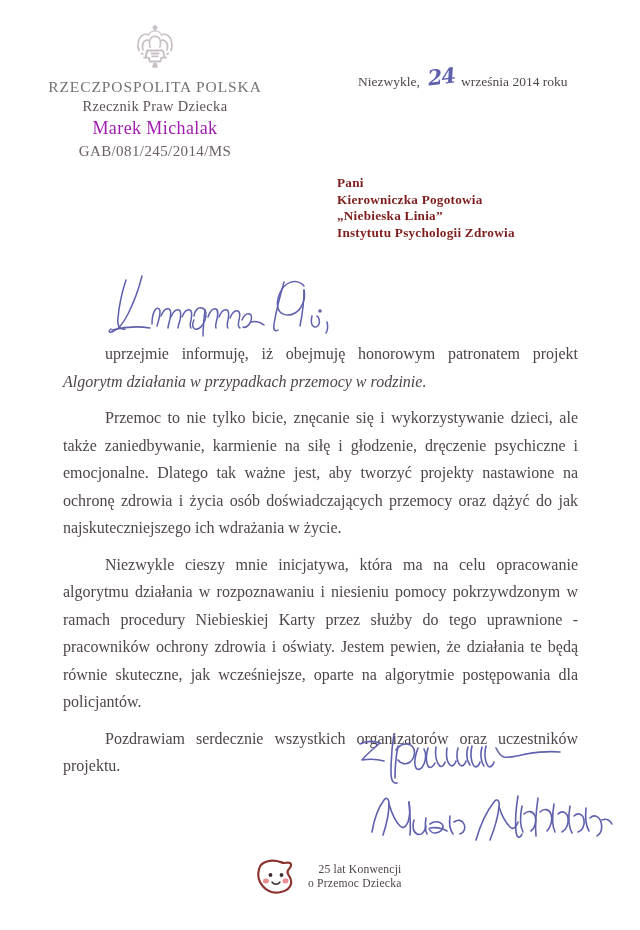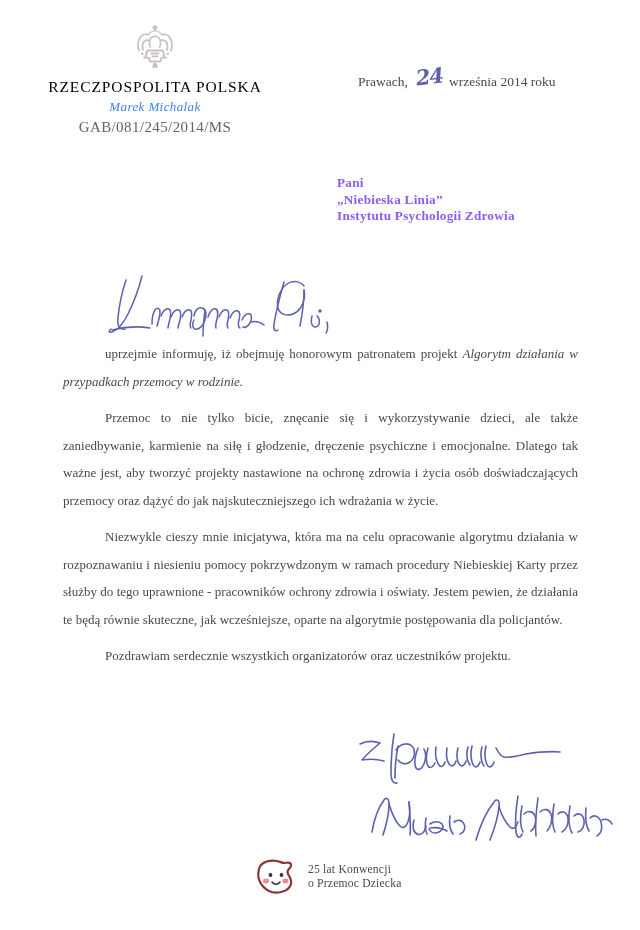--- a/index.html
+++ b/index.html
@@ -27,33 +27,32 @@
   .eagle {
     width: 46px;
     height: 50px;
     margin: 0 auto 6px auto;
     display: block;
     opacity: 0.62;
   }
   .org-name {
     font-size: 15.5px;
     letter-spacing: 0.9px;
-    color: #000000;
+    color: #737373;
     white-space: nowrap;
   }
   .org-role {
     font-size: 14.5px;
     color: #5d5159;
     margin-top: 2px;
     letter-spacing: 0.3px;
   }
   .org-person {
-    font-size: 13px;
-    font-style: italic;
-    color: #3b82f6;
+    font-size: 18px;
+    color: #a21caf;
     margin-top: 3px;
     letter-spacing: 0.4px;
   }
   .ref-no {
     font-size: 15px;
     color: #6b6067;
     margin-top: 4px;
     letter-spacing: 0.4px;
   }
 
@@ -79,40 +78,40 @@
   }
 
   
   .recipient {
     position: absolute;
     left: 337px;
     top: 175px;
     font-size: 13.2px;
     font-weight: bold;
     line-height: 16.5px;
-    color: #8b5cf6;
+    color: #7f1d1d;
     letter-spacing: 0.25px;
   }
 
   
   .salutation-hand {
     position: absolute;
     left: 108px;
     top: 272px;
     width: 260px;
     height: 70px;
   }
 
   
   .body-text {
     position: absolute;
     left: 63px;
     top: 340px;
     width: 515px;
-    font-size: 13px;
+    font-size: 16px;
     line-height: 27.5px;
     text-align: justify;
     color: #4e454b;
   }
   .body-text p {
     margin: 0 0 9px 0;
     text-indent: 42px;
   }
   .body-text p.last-para { margin-bottom: 5px; }
   .body-text i { font-style: italic; }
@@ -135,21 +134,21 @@
     align-items: center;
   }
   .footer-logo { width: 46px; height: 42px; display: block; }
   .footer-text {
     margin-left: 9px;
     font-size: 11.6px;
     line-height: 14px;
     color: #4e454b;
     letter-spacing: 0.2px;
   }
-  .footer-text div { white-space: nowrap; }
+  .footer-text div { white-space: nowrap; text-align: right; }
 </style>
 </head>
 <body>
 
 <div class="letterhead">
 
   <svg class="eagle" viewBox="0 0 46 50">
     <g fill="#8d7d89" opacity="0.78">
       <path d="M23 3.2c1.5 0 2.4 1 2.4 2.2 0 1-.6 1.7-1.5 2l.3 1.5h-2.4l.3-1.5c-.9-.3-1.5-1-1.5-2 0-1.2.9-2.2 2.4-2.2z"></path>
       <path d="M23 8.6c3.4 0 5.5 1.5 6.6 3.4 1.4-.5 3.3-.7 5.2.1 2.6 1.1 4.2 3.4 5.1 5.9.9 2.5 1.1 5.2.8 7.6-.2 1.6-.7 3-1.3 4.1l-1.5-1.1c.5-1 .9-2.2 1.1-3.5.3-2.2.1-4.6-.7-6.8-.8-2.2-2.1-4-4.1-4.9-1.6-.7-3.2-.4-4.3 0l-.9.3-.3-.9c-.8-2-2.6-3.3-5.7-3.3s-4.9 1.3-5.7 3.3l-.3.9-.9-.3c-1.1-.4-2.7-.7-4.3 0-2 .9-3.3 2.7-4.1 4.9-.8 2.2-1 4.6-.7 6.8.2 1.3.6 2.5 1.1 3.5l-1.5 1.1c-.6-1.1-1.1-2.5-1.3-4.1-.3-2.4-.1-5.1.8-7.6.9-2.5 2.5-4.8 5.1-5.9 1.9-.8 3.8-.6 5.2-.1C17.5 10.1 19.6 8.6 23 8.6z"></path>
@@ -157,30 +156,32 @@
       <path d="M31.4 17.3c2 .3 3.4 1.6 4.2 3.3.7 1.6 1 3.6.7 5.4-.2 1.1-.5 2.1-.9 3l-1.5-.7c.3-.7.6-1.6.7-2.5.2-1.5 0-3.1-.6-4.4-.6-1.3-1.6-2.3-2.9-2.5-.8-.1-1.6.2-2.3.7l-1-1.3c1-.8 2.3-1.2 3.6-1z"></path>
       <path d="M23 13.5c2.3 0 4 1 5 2.4 1 1.5 1.3 3.3 1.3 4.9 0 1.9-.4 3.8-1 5.5l-1.4-.9c.5-1.4.8-3 .8-4.6 0-1.4-.3-2.8-1-3.9-.7-1-1.7-1.6-3.7-1.6s-3 .6-3.7 1.6c-.7 1.1-1 2.5-1 3.9 0 1.6.3 3.2.8 4.6l-1.4.9c-.6-1.7-1-3.6-1-5.5 0-1.6.3-3.4 1.3-4.9 1-1.4 2.7-2.4 5-2.4z"></path>
       <path d="M15.8 27.6h14.4c.9 0 1.6.6 1.8 1.4l1.3 5.6c.2.9-.4 1.8-1.4 1.9l-2.1.3-.5 2.6c-.1.7-.8 1.2-1.5 1.2h-9.6c-.7 0-1.4-.5-1.5-1.2l-.5-2.6-2.1-.3c-1-.1-1.6-1-1.4-1.9l1.3-5.6c.2-.8.9-1.4 1.8-1.4zm.3 1.8-1.2 5.3 2.4.3c.4.1.7.4.8.8l.5 2.8h9.2l.5-2.8c.1-.4.4-.7.8-.8l2.4-.3-1.2-5.3H16.1z"></path>
       <path d="M19.4 30.6h7.2c.5 0 .9.4.9.9s-.4.9-.9.9h-7.2c-.5 0-.9-.4-.9-.9s.4-.9.9-.9zM20.2 33.4h5.6c.5 0 .9.4.9.9s-.4.9-.9.9h-5.6c-.5 0-.9-.4-.9-.9s.4-.9.9-.9z"></path>
       <path d="M21.4 41h3.2l1.2 3.5c.2.6-.2 1.2-.8 1.2h-4c-.6 0-1-.6-.8-1.2l1.2-3.5z"></path>
       <path d="M9.6 30.2l2.3 1.6-1 1.4-2.3-1.6zM36.4 30.2l1 1.4-2.3 1.6-1-1.4zM11.8 34.6l2.1 1-0.8 1.5-2.1-1zM34.2 34.6l0.8 1.5-2.1 1-0.8-1.5z"></path>
     </g>
   </svg>
 
   <div class="org-name">RZECZPOSPOLITA POLSKA</div>
+  <div class="org-role">Rzecznik Praw Dziecka</div>
   <div class="org-person">Marek Michalak</div>
   <div class="ref-no">GAB/081/245/2014/MS</div>
 </div>
 
 <div class="date-line">
-  <span>Prawach,</span><span class="date-hand">24</span><span>września 2014 roku</span>
+  <span>Niezwykle,</span><span class="date-hand">24</span><span>września 2014 roku</span>
 </div>
 
 <div class="recipient">
   <div>Pani</div>
+  <div>Kierowniczka Pogotowia</div>
   <div>„Niebieska Linia”</div>
   <div>Instytutu Psychologii Zdrowia</div>
 </div>
 
 <svg class="salutation-hand" viewBox="0 0 260 70">
   <title>Szanowna Pani,</title>
   <g fill="none" stroke="#5f60ad" stroke-width="1.5" stroke-linecap="round" stroke-linejoin="round">
     <path d="M18 8 C14 20 11 34 10 46 C9 54 12 58 17 57"></path>
     <path d="M34 4 C31 16 26 30 20 42 C15 52 10 58 4 60 C1 61 0 59 3 57"></path>
     <path d="M4 58 C16 55 30 54 42 56"></path>

